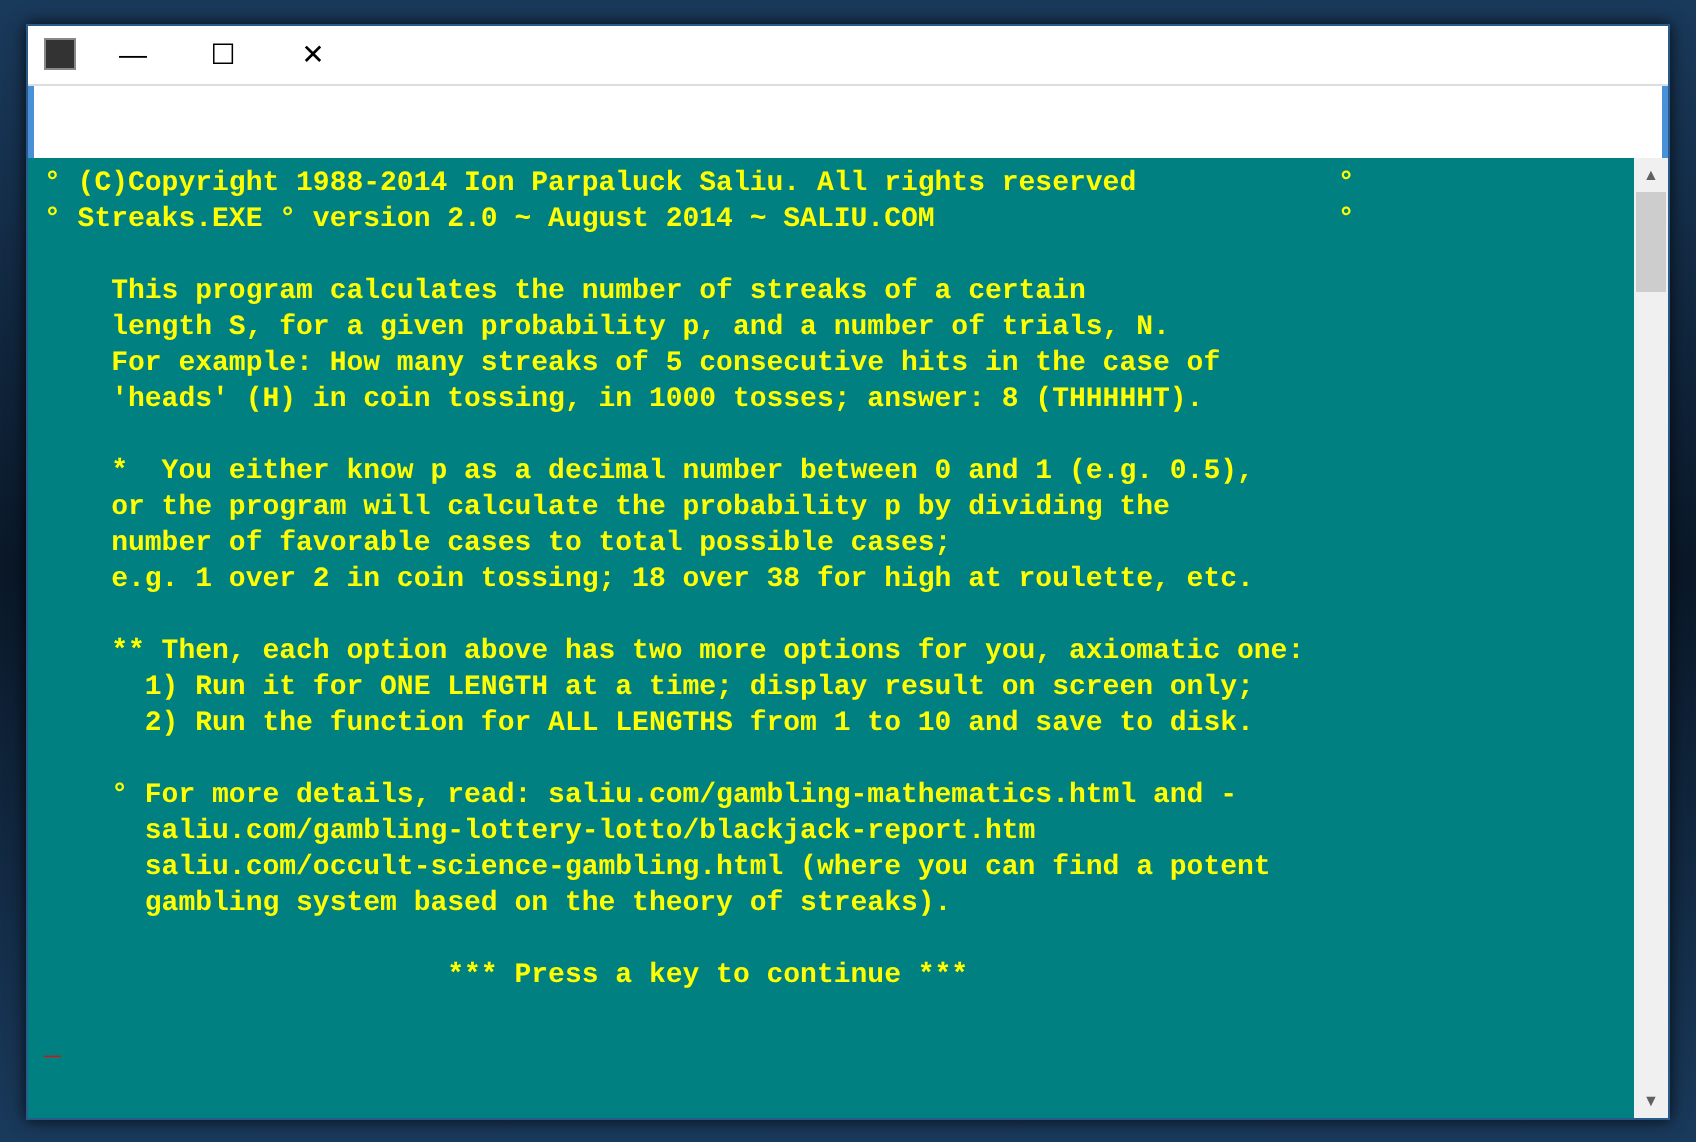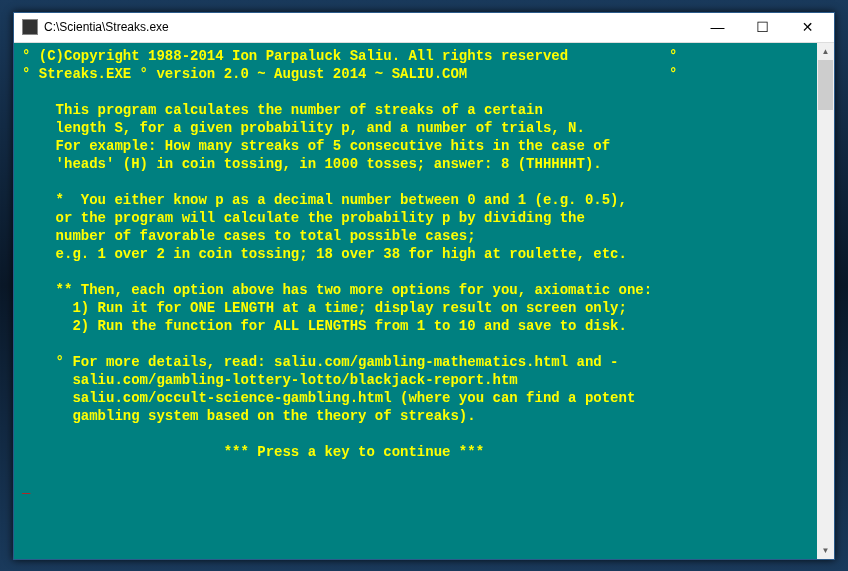--- a/index.html
+++ b/index.html
@@ -55,20 +55,21 @@
       justify-content: center;
       font-size: 14px;
       cursor: pointer;
       font-family: Arial;
     }
     .console-wrap {
       flex: 1;
       display: flex;
       background: #84cc16;
       position: relative;
+      margin-top: 36px;
     }
     .console {
       flex: 1;
       background: #008080;
       padding: 4px 8px;
       font-family: 'Courier New', monospace;
       font-size: 14px;
       line-height: 18px;
       color: #ffff00;
       font-weight: bold;
@@ -104,21 +105,20 @@
       animation: blink 1s step-start infinite;
     }
     @keyframes blink { 50% { opacity: 0; } }
   </style>
 </head>
 <body>
 
 <div class="window">
   <div class="titlebar">
     <div class="title-icon"></div>
-    <div class="title-text">C:\Scientia\Streaks.exe</div>
     <div class="win-controls">
       <div class="win-btn">—</div>
       <div class="win-btn">☐</div>
       <div class="win-btn close">✕</div>
     </div>
   </div>
   <div class="console-wrap">
     <div class="console"><span>° (C)Copyright 1988-2014 Ion Parpaluck Saliu. All rights reserved            °</span>
 <span>° Streaks.EXE ° version 2.0 ~ August 2014 ~ SALIU.COM                        °</span>
 <span></span>

